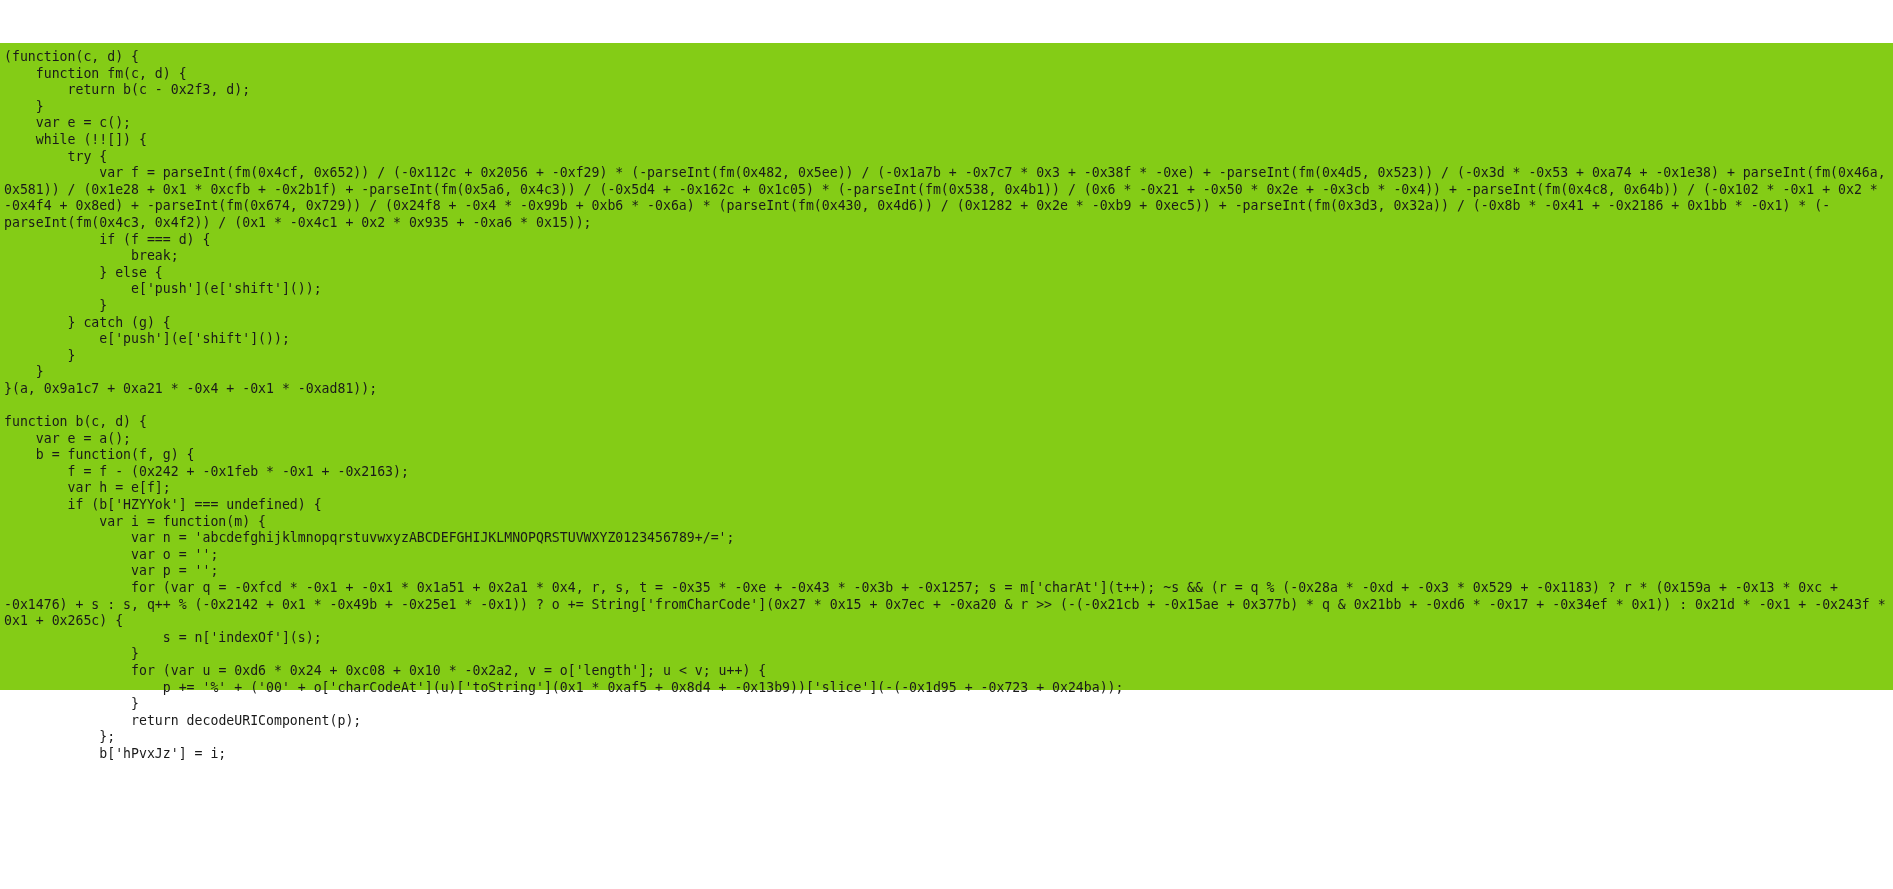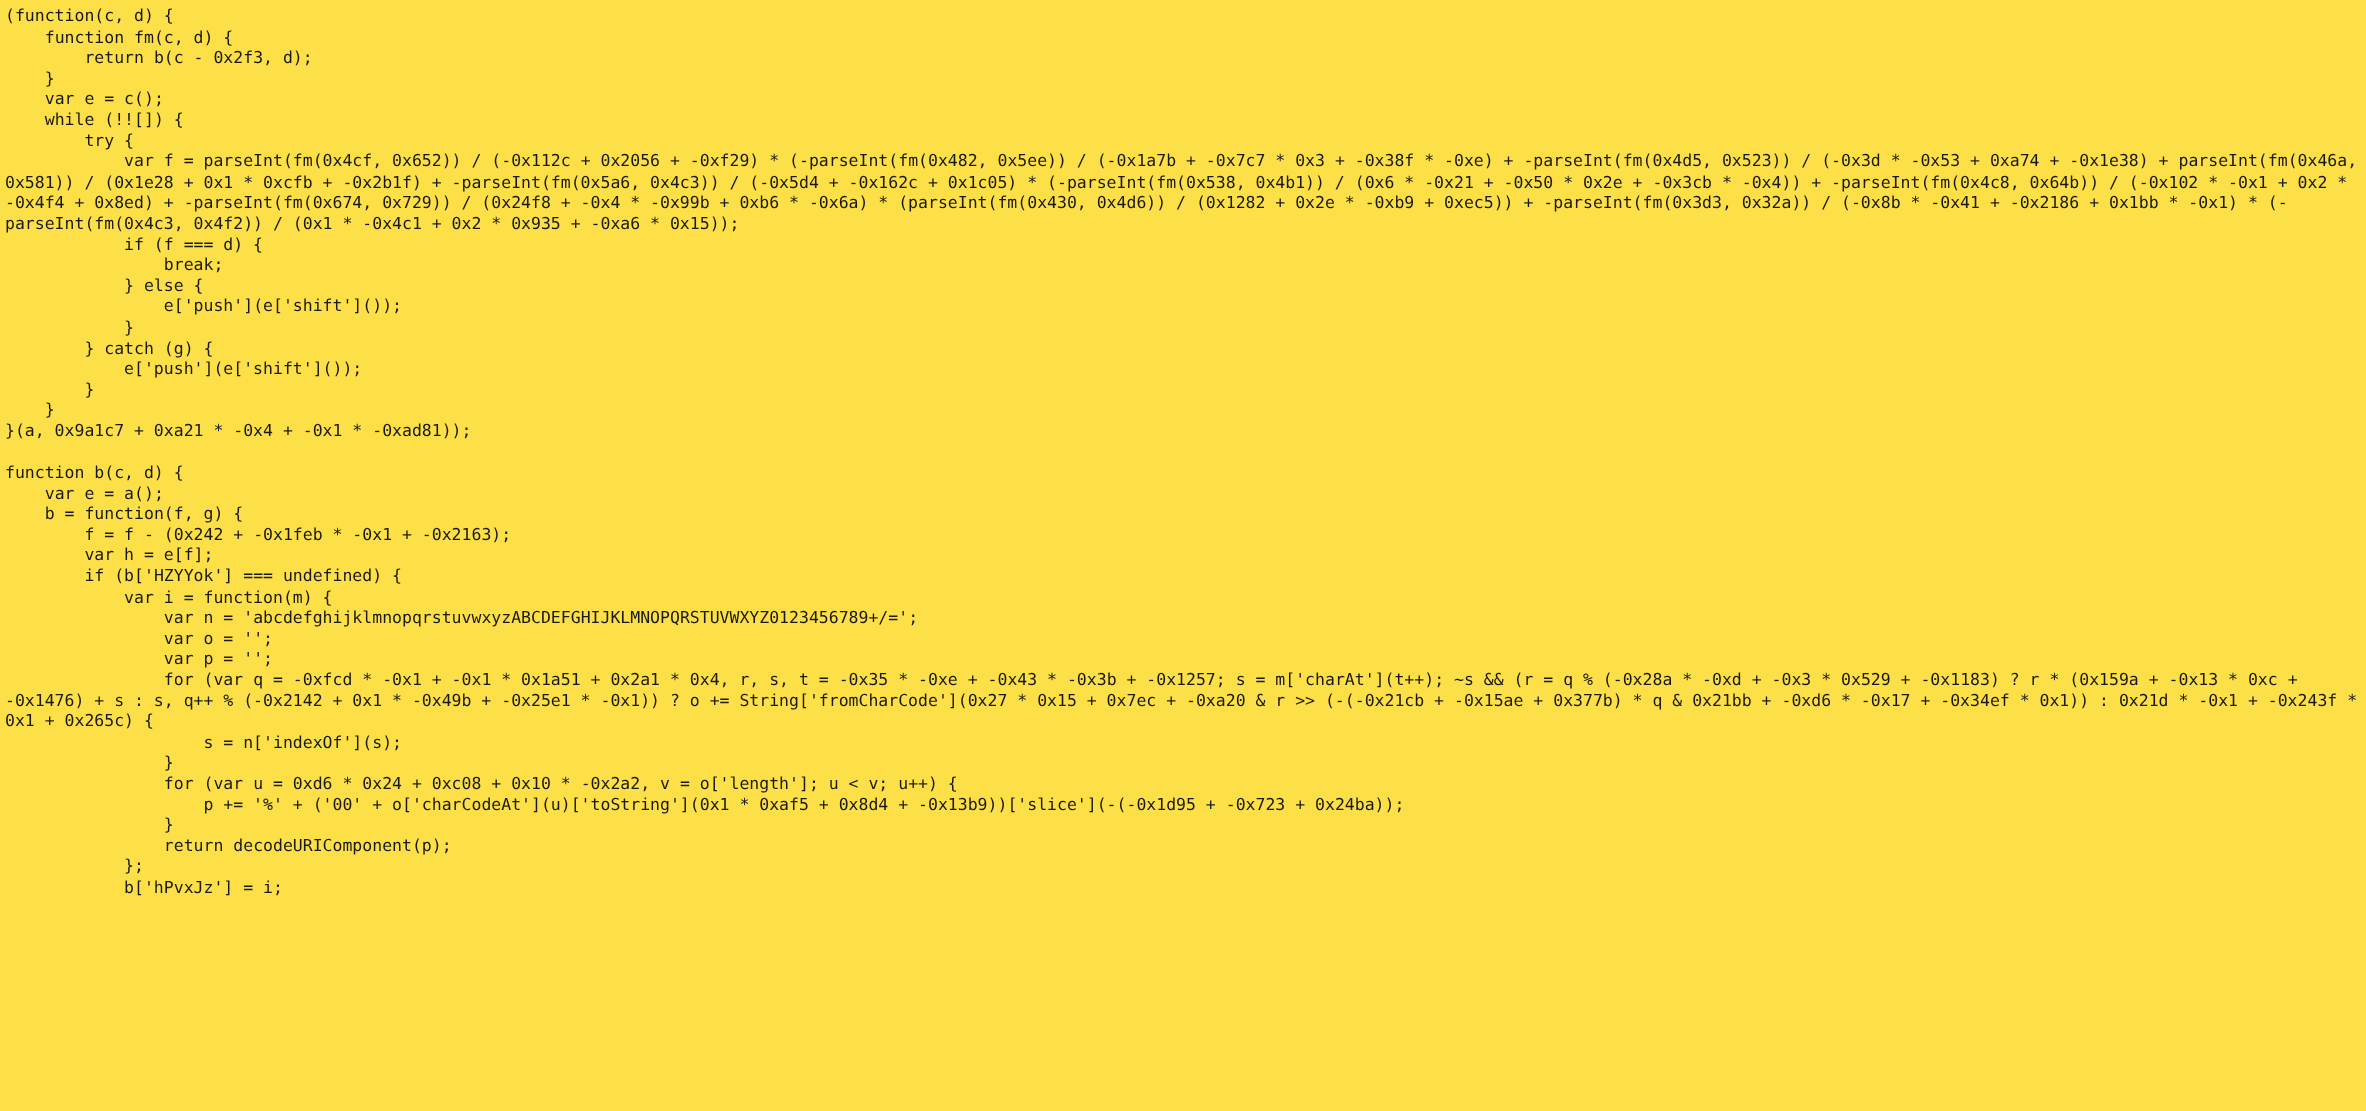--- a/index.html
+++ b/index.html
@@ -9,24 +9,25 @@
     background: #ffffff;
   }
   body {
     width: 1893px;
     height: 889px;
     overflow: hidden;
     font-family: "DejaVu Sans Mono", "Liberation Mono", monospace;
   }
   #code-viewer {
     width: 1893px;
-    height: 889px;
-    background: #fde047;
+    height: 647px;
+    background: #84cc16;
     box-sizing: border-box;
     padding: 6px 0 0 0;
+    margin-top: 43px;
   }
   pre.code-block {
     margin: 0;
     padding: 0 4px 0 4px;
     font-family: "DejaVu Sans Mono", "Liberation Mono", monospace;
     font-size: 13.2px;
     line-height: 16.6px;
     color: #1a1a1a;
     white-space: pre-wrap;
     word-break: break-word;

